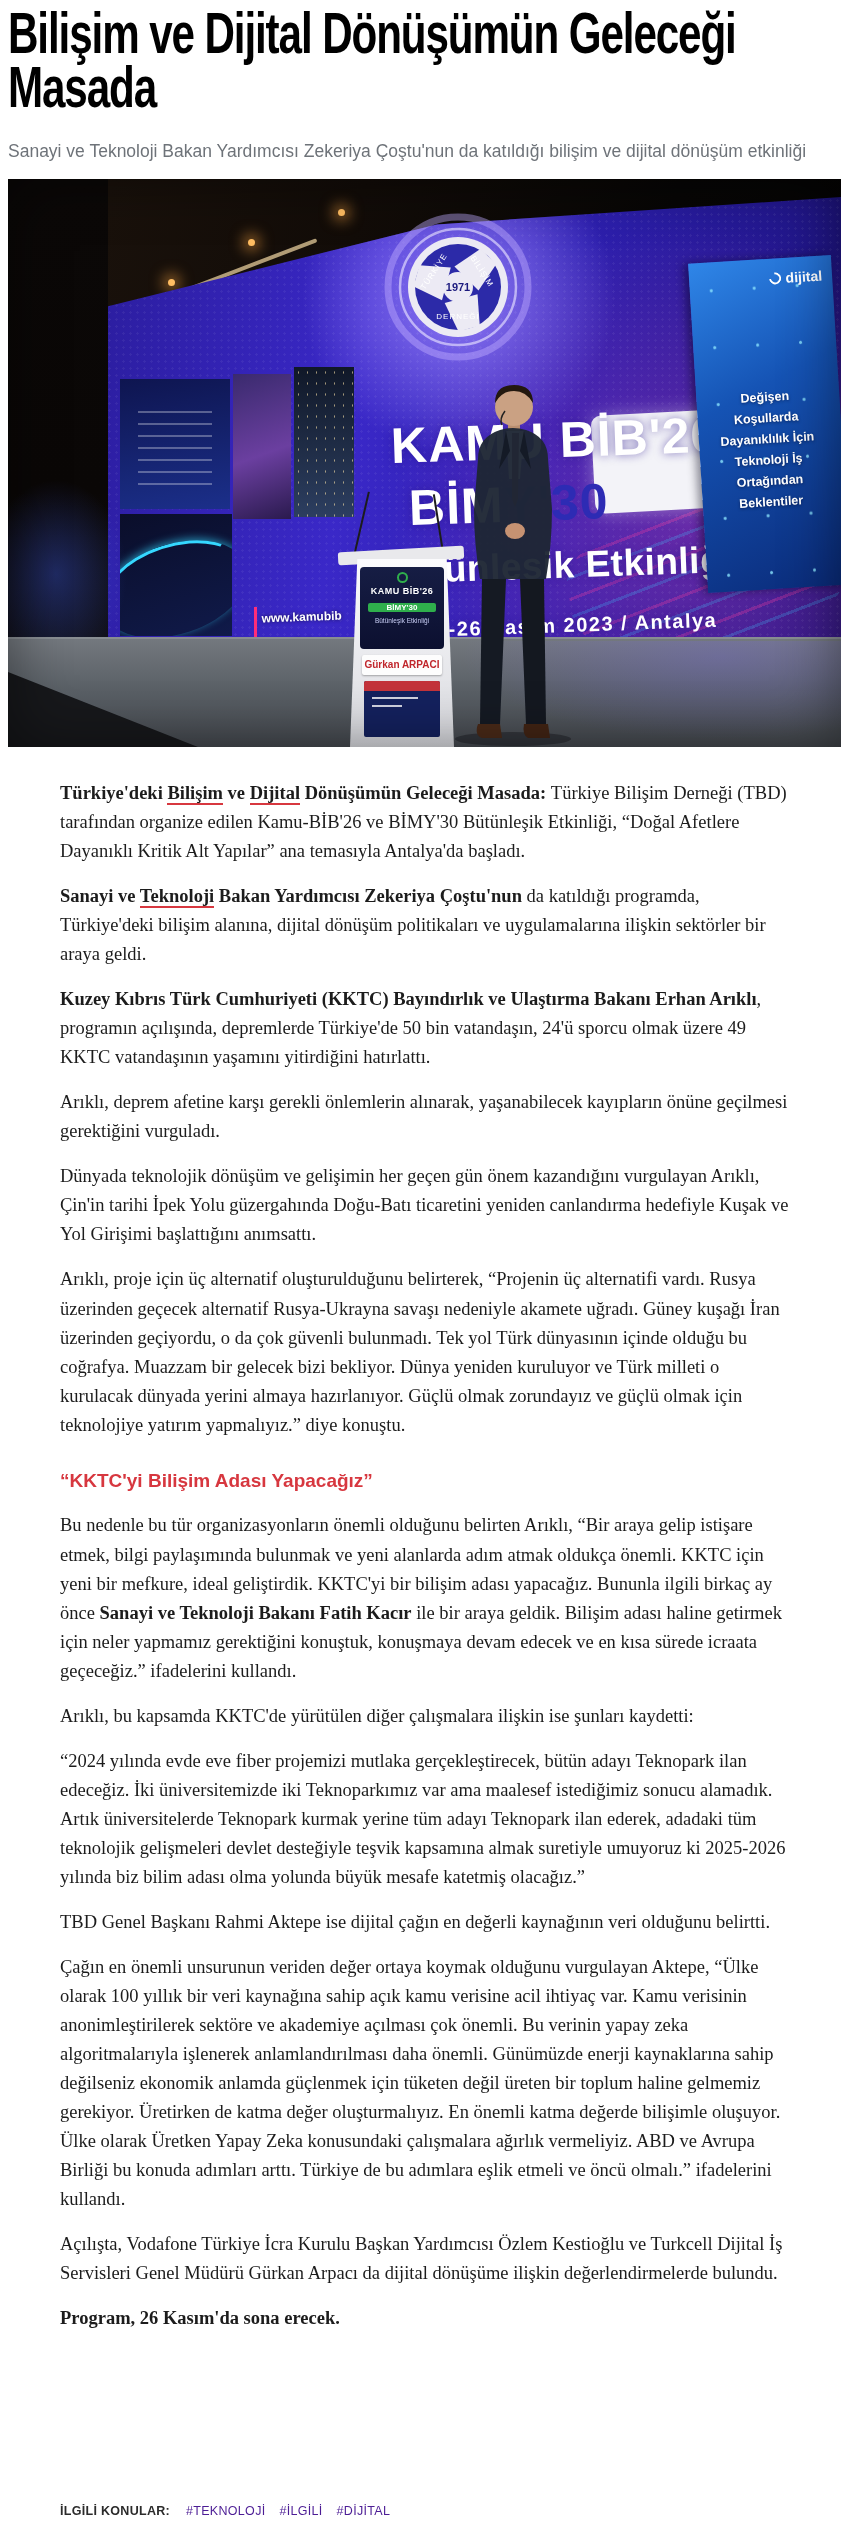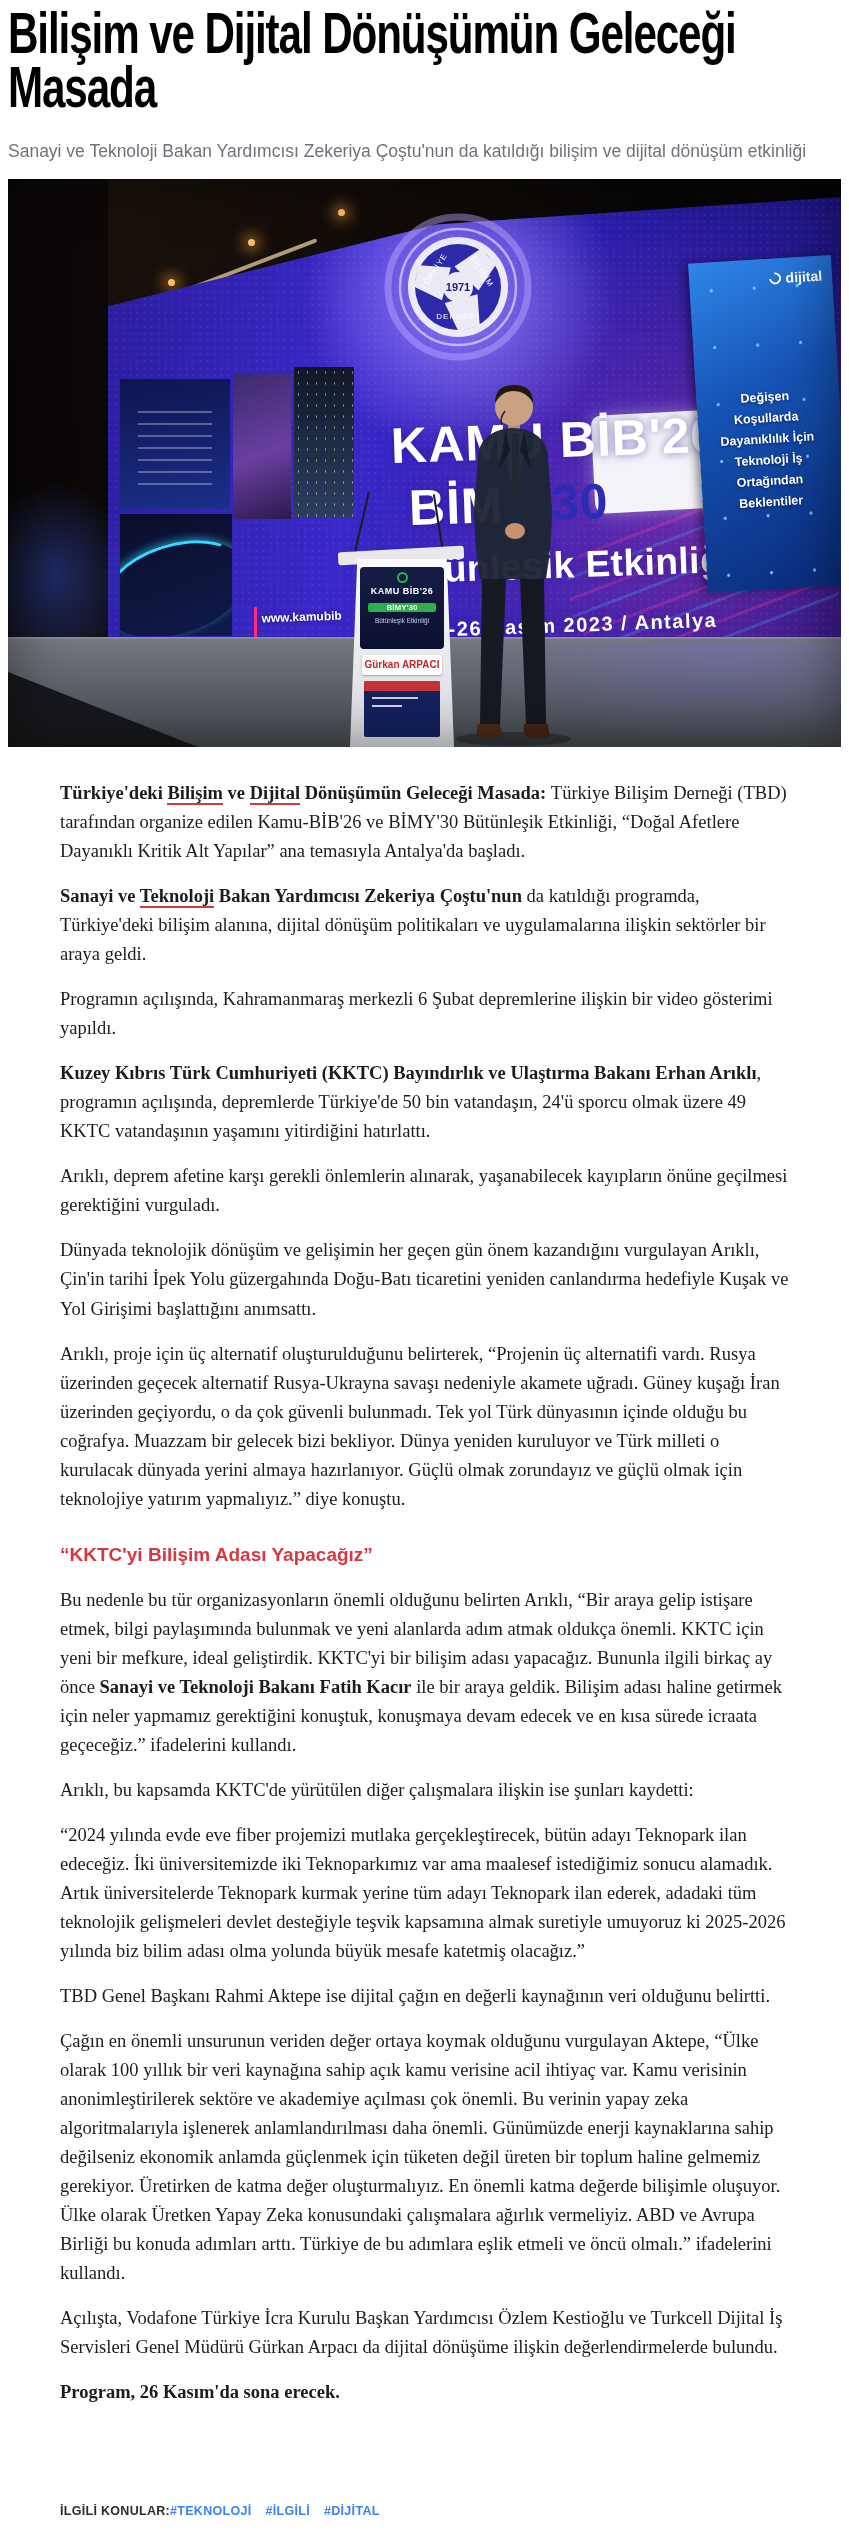--- a/index.html
+++ b/index.html
@@ -134,24 +134,24 @@
     box-shadow: inset 0 0 60px rgba(0,0,0,.45); }
   
   .article-body { margin: 32px 60px 0; width: 733px; font-size: 18.5px; line-height: 1.57; }
   .article-body p { margin: 0 0 16px; }
   .article-body .bold { font-weight: bold; }
   .article-body a.inline-link { color: inherit; font-weight: bold; text-decoration: none;
     border-bottom: 2.5px solid var(--accent); }
   .article-body h2.subhead { font-family:"Liberation Sans",sans-serif; font-size:19px;
     font-weight:700; color: var(--accent); margin: 26px 0 16px; }
   
-  .related { position:absolute; left:60px; top:2504px; display:flex; 
+  .related { position:absolute; left:60px; top:2504px; display:flex; gap:16px;
     align-items:baseline; font-family:"Liberation Sans",sans-serif; }
   .related .label { font-size:12.5px; font-weight:bold; color:#2b2b2b; letter-spacing:.3px; }
-  .related a.tag { font-size:12.5px; font-weight:bold; color:#3b82f6; text-decoration:none;
+  .related a.tag { font-size:12.5px; font-weight:normal; color:#4c1d95; text-decoration:none;
     letter-spacing:.3px; }
 </style>
 </head>
 <body>
 
 <h1 class="headline"><span>Bilişim ve Dijital Dönüşümün Geleceği</span><br><span>Masada</span></h1>
 
 <div class="subtitle">Sanayi ve Teknoloji Bakan Yardımcısı Zekeriya Çoştu'nun da katıldığı bilişim ve dijital dönüşüm etkinliği</div>
 
 <figure class="photo">
@@ -264,21 +264,20 @@
       <path d="M487 224 Q487 206 506 206 Q525 206 525 224 Q518 212 506 212 Q494 212 487 224 Z" fill="#23180f"></path>
       <path d="M497 232 Q491 240 494 246" stroke="#222" stroke-width="1.5" fill="none"></path>
     </g>
   </svg>
   <div class="abs vignette"></div>
 </figure>
 
 <div class="article-body">
     <p><span class="bold">Türkiye'deki </span><a href="#" class="inline-link">Bilişim</a><span class="bold"> ve </span><a href="#" class="inline-link">Dijital</a><span class="bold"> Dönüşümün Geleceği Masada: </span><span>Türkiye Bilişim Derneği (TBD) tarafından organize edilen Kamu-BİB'26 ve BİMY'30 Bütünleşik Etkinliği, “Doğal Afetlere Dayanıklı Kritik Alt Yapılar” ana temasıyla Antalya'da başladı.</span></p>
     <p><span class="bold">Sanayi ve </span><a href="#" class="inline-link">Teknoloji</a><span class="bold"> Bakan Yardımcısı Zekeriya Çoştu'nun</span><span> da katıldığı programda, Türkiye'deki bilişim alanına, dijital dönüşüm politikaları ve uygulamalarına ilişkin sektörler bir araya geldi.</span></p>
-    <p><span>Programın açılışında, Kahramanmaraş merkezli 6 Şubat depremlerine ilişkin bir video gösterimi yapıldı.</span></p>
     <p><span class="bold">Kuzey Kıbrıs Türk Cumhuriyeti (KKTC) Bayındırlık ve Ulaştırma Bakanı Erhan Arıklı</span><span>, programın açılışında, depremlerde Türkiye'de 50 bin vatandaşın, 24'ü sporcu olmak üzere 49 KKTC vatandaşının yaşamını yitirdiğini hatırlattı.</span></p>
     <p><span>Arıklı, deprem afetine karşı gerekli önlemlerin alınarak, yaşanabilecek kayıpların önüne geçilmesi gerektiğini vurguladı.</span></p>
     <p><span>Dünyada teknolojik dönüşüm ve gelişimin her geçen gün önem kazandığını vurgulayan Arıklı, Çin'in tarihi İpek Yolu güzergahında Doğu-Batı ticaretini yeniden canlandırma hedefiyle Kuşak ve Yol Girişimi başlattığını anımsattı.</span></p>
     <p><span>Arıklı, proje için üç alternatif oluşturulduğunu belirterek, “Projenin üç alternatifi vardı. Rusya üzerinden geçecek alternatif Rusya-Ukrayna savaşı nedeniyle akamete uğradı. Güney kuşağı İran üzerinden geçiyordu, o da çok güvenli bulunmadı. Tek yol Türk dünyasının içinde olduğu bu coğrafya. Muazzam bir gelecek bizi bekliyor. Dünya yeniden kuruluyor ve Türk milleti o kurulacak dünyada yerini almaya hazırlanıyor. Güçlü olmak zorundayız ve güçlü olmak için teknolojiye yatırım yapmalıyız.” diye konuştu.</span></p>
     <h2 class="subhead">“KKTC'yi Bilişim Adası Yapacağız”</h2>
     <p><span>Bu nedenle bu tür organizasyonların önemli olduğunu belirten Arıklı, “Bir araya gelip istişare etmek, bilgi paylaşımında bulunmak ve yeni alanlarda adım atmak oldukça önemli. KKTC için yeni bir mefkure, ideal geliştirdik. KKTC'yi bir bilişim adası yapacağız. Bununla ilgili birkaç ay önce </span><span class="bold">Sanayi ve Teknoloji Bakanı Fatih Kacır</span><span> ile bir araya geldik. Bilişim adası haline getirmek için neler yapmamız gerektiğini konuştuk, konuşmaya devam edecek ve en kısa sürede icraata geçeceğiz.” ifadelerini kullandı.</span></p>
     <p><span>Arıklı, bu kapsamda KKTC'de yürütülen diğer çalışmalara ilişkin ise şunları kaydetti:</span></p>
     <p><span>“2024 yılında evde eve fiber projemizi mutlaka gerçekleştirecek, bütün adayı Teknopark ilan edeceğiz. İki üniversitemizde iki Teknoparkımız var ama maalesef istediğimiz sonucu alamadık. Artık üniversitelerde Teknopark kurmak yerine tüm adayı Teknopark ilan ederek, adadaki tüm teknolojik gelişmeleri devlet desteğiyle teşvik kapsamına almak suretiyle umuyoruz ki 2025-2026 yılında biz bilim adası olma yolunda büyük mesafe katetmiş olacağız.”</span></p>
     <p><span>TBD Genel Başkanı Rahmi Aktepe ise dijital çağın en değerli kaynağının veri olduğunu belirtti.</span></p>
     <p><span>Çağın en önemli unsurunun veriden değer ortaya koymak olduğunu vurgulayan Aktepe, “Ülke olarak 100 yıllık bir veri kaynağına sahip açık kamu verisine acil ihtiyaç var. Kamu verisinin anonimleştirilerek sektöre ve akademiye açılması çok önemli. Bu verinin yapay zeka algoritmalarıyla işlenerek anlamlandırılması daha önemli. Günümüzde enerji kaynaklarına sahip değilseniz ekonomik anlamda güçlenmek için tüketen değil üreten bir toplum haline gelmemiz gerekiyor. Üretirken de katma değer oluşturmalıyız. En önemli katma değerde bilişimle oluşuyor. Ülke olarak Üretken Yapay Zeka konusundaki çalışmalara ağırlık vermeliyiz. ABD ve Avrupa Birliği bu konuda adımları arttı. Türkiye de bu adımlara eşlik etmeli ve öncü olmalı.” ifadelerini kullandı.</span></p>

